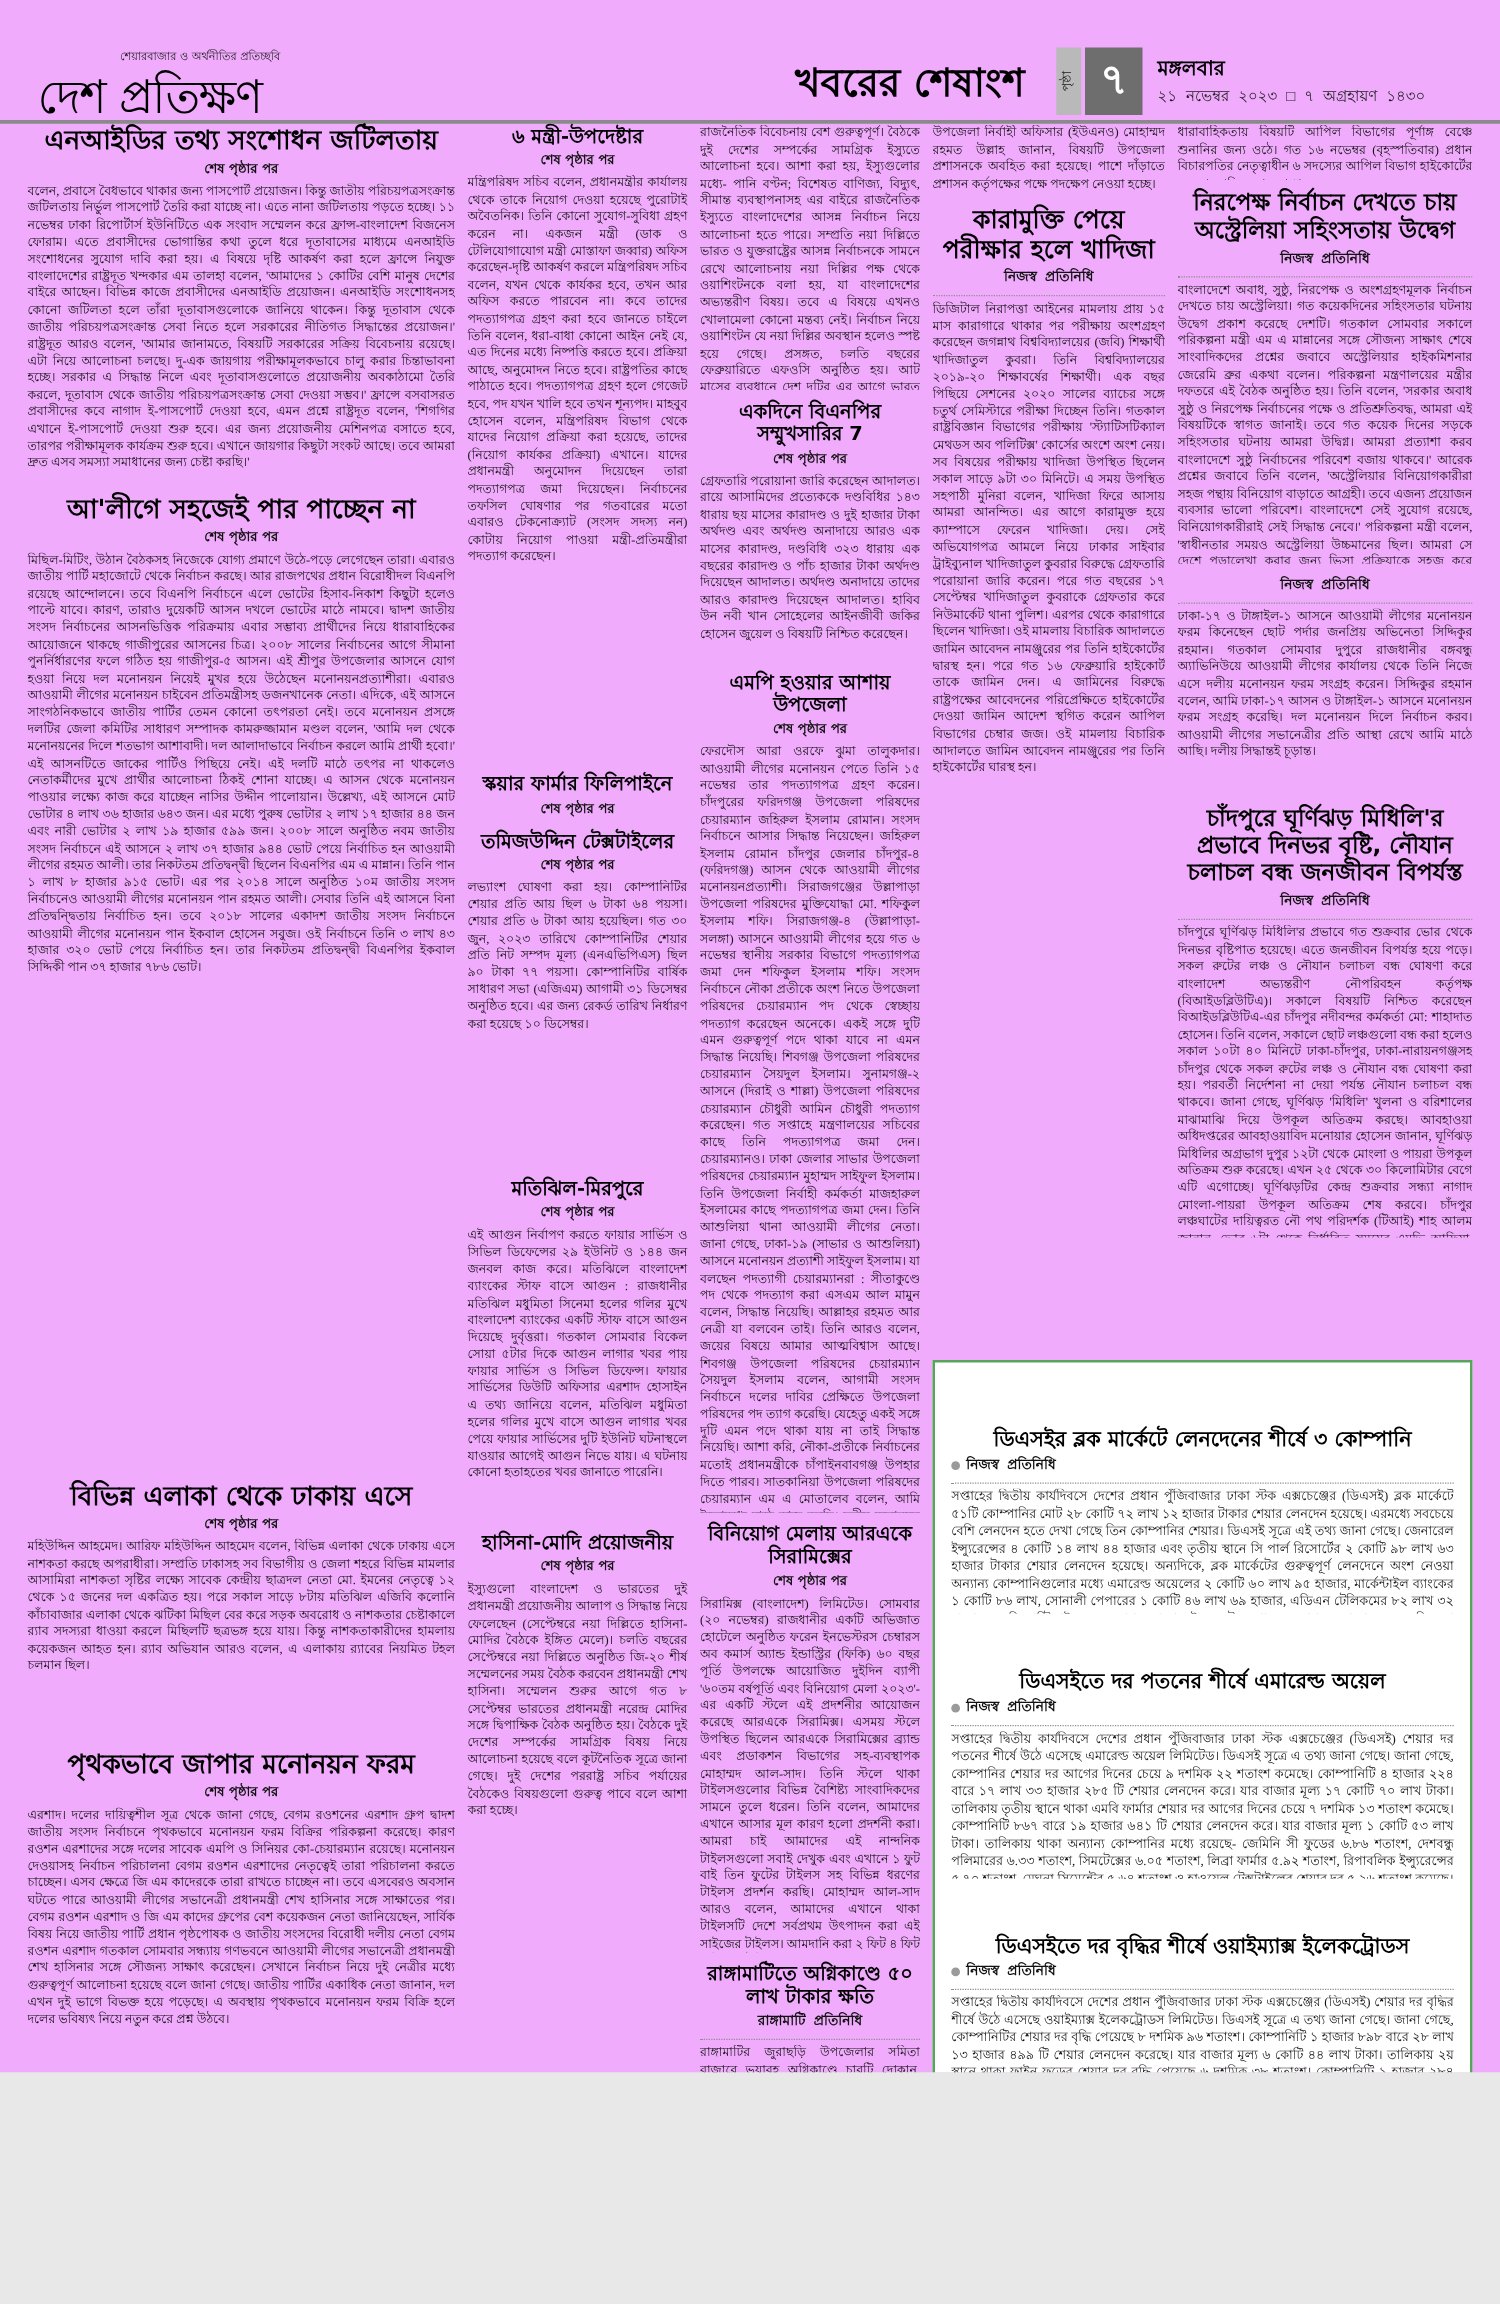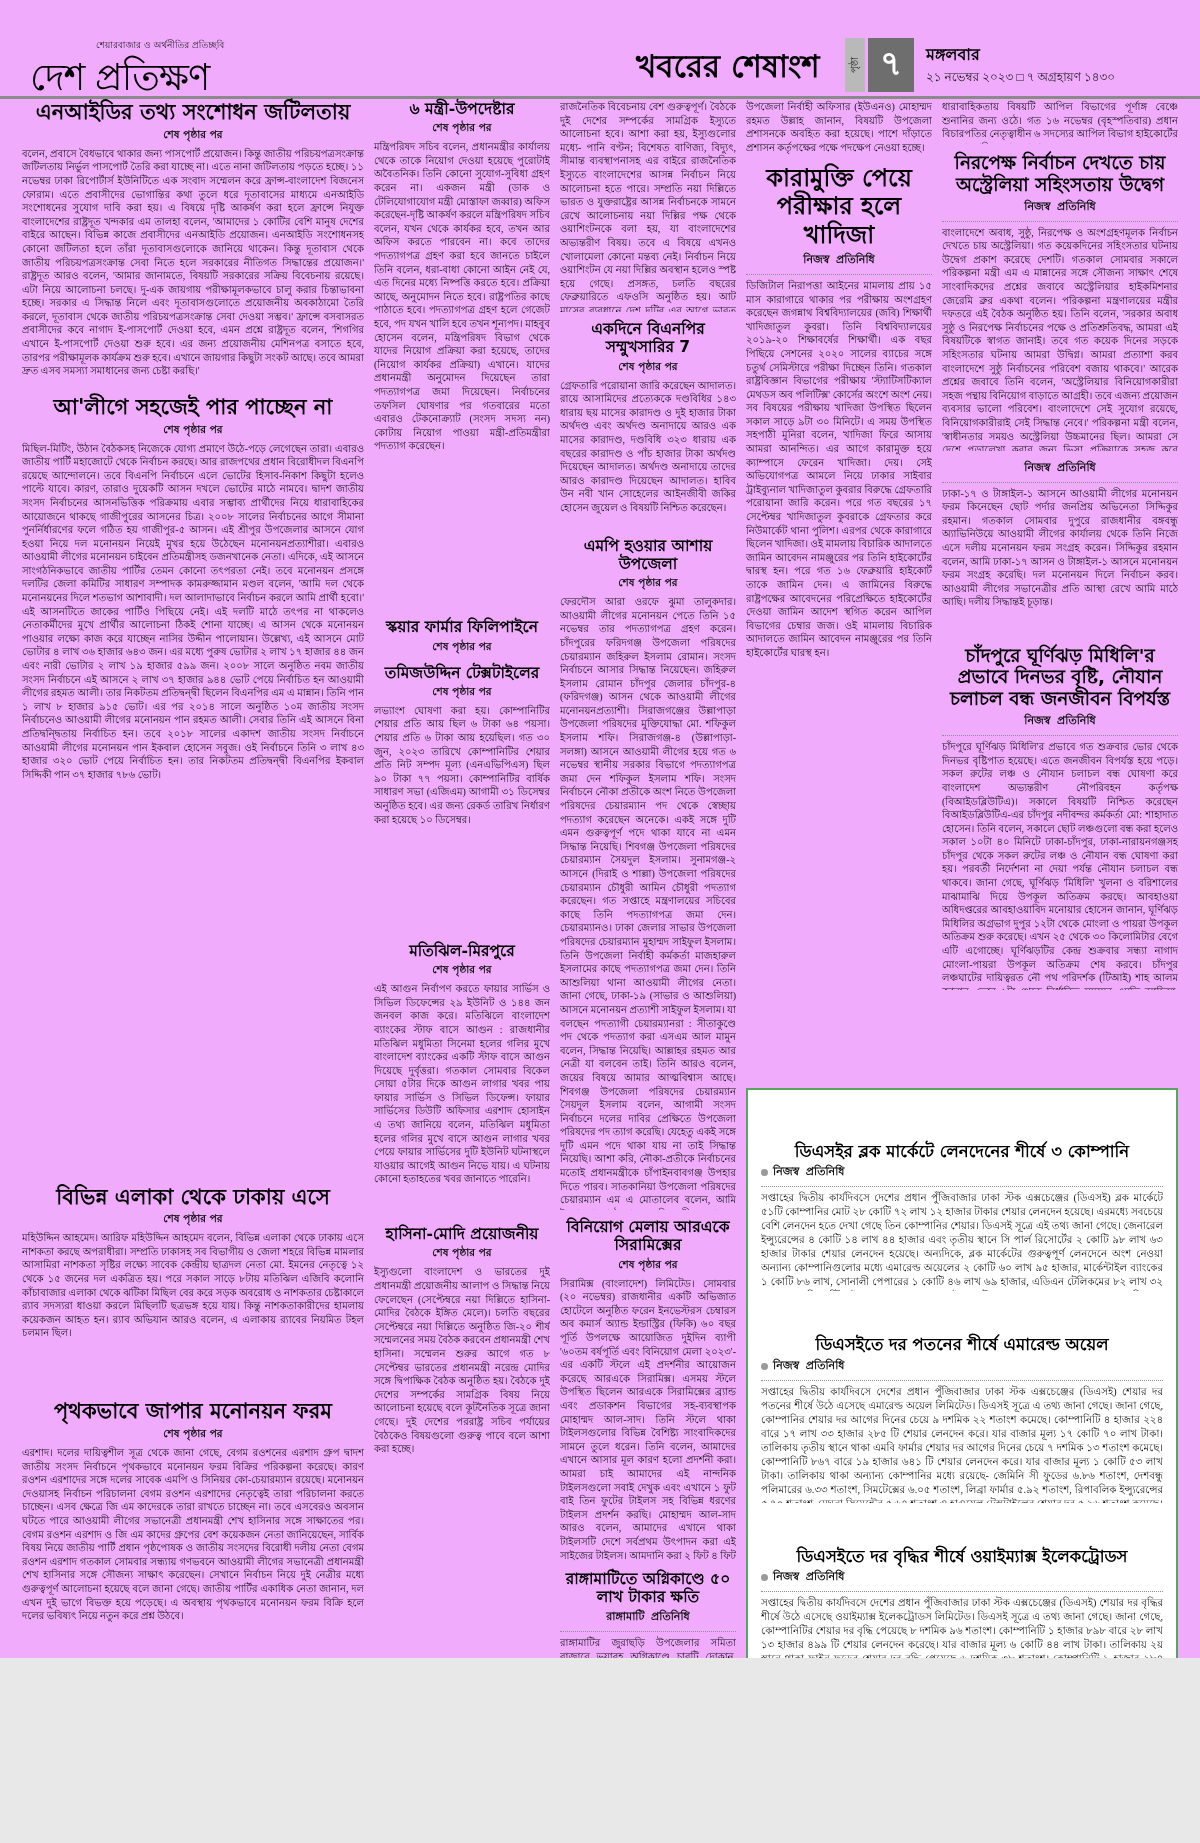--- a/index.html
+++ b/index.html
@@ -15,21 +15,21 @@
         font-family:"DejaVu Sans",sans-serif;text-align:right;}
   .page-word-box{position:absolute;left:845px;top:38px;width:20px;height:54px;background:#b9b9b9;
         color:#1a1a1a;font-size:10px;display:flex;align-items:center;justify-content:center;
         writing-mode:vertical-rl;transform:rotate(180deg);font-family:"DejaVu Sans",sans-serif;}
   .page-num-box{position:absolute;left:868px;top:38px;width:46px;height:54px;background:#6e6e6e;
         color:#fff;font-size:34px;font-weight:bold;display:flex;align-items:center;justify-content:center;
         font-family:"DejaVu Sans",sans-serif;}
   .day{position:absolute;left:926px;top:42px;font-size:16px;font-weight:bold;color:#000;
         font-family:"DejaVu Sans",sans-serif;}
   .dateline{position:absolute;left:926px;top:68px;font-size:12px;color:#222;
-        font-family:Liberation Serif, serif;}
+        font-family:Liberation Mono, monospace;}
   .head-rule{position:absolute;left:0;top:96px;width:1200px;height:3px;background:#8a8a8a;}
   
   .col{position:absolute;top:100px;}
   #col-a{left:22px;width:342px;}
   #col-b{left:374px;width:176px;}
   #col-c{left:560px;width:176px;}
   #col-d{left:746px;width:186px;height:982px;overflow:hidden;}
   #col-e{left:942px;width:236px;height:982px;overflow:hidden;}
   .art{margin-bottom:8px;}
   .hl{font-family:"DejaVu Sans",sans-serif;font-weight:bold;color:#000;text-align:center;
@@ -146,21 +146,21 @@
       <div class="dotrule"></div>
       <div class="body" style="height:140px">রাঙ্গামাটির জুরাছড়ি উপজেলার সমিতা বাজারে ভয়াবহ অগ্নিকাণ্ডে চারটি দোকান, একটি বসতঘর পুড়ে ছাই হয়ে গেছে। এতে প্রায় ৫০ লাখ টাকার ক্ষতি হয়েছে। স্থানীয়দের ধারণা, চায়ের দোকান থেকে দোকানে আগুনের শিখা ছড়িয়ে পড়ে। স্থানীয়রা জানান, একটি বসতঘর পুড়ে ছাই হয়ে ৫০ লাখ টাকার ক্ষয়ক্ষতি বলে দাবি করা হয়। চেয়ারম্যান সুরেশ কুমার ও চেয়ারম্যান রিটন চাকমা ঘটনাস্থল পরিদর্শন করেন।</div>
     </div>
   </div>
 
   <div id="col-d" class="col">
     <div class="art">
       <div class="body" style="height:56px">উপজেলা নির্বাহী অফিসার (ইউএনও) মোহাম্মদ রহমত উল্লাহ জানান, বিষয়টি উপজেলা প্রশাসনকে অবহিত করা হয়েছে। পাশে দাঁড়াতে প্রশাসন কর্তৃপক্ষের পক্ষে পদক্ষেপ নেওয়া হচ্ছে।</div>
     </div>
     <div class="art">
-      <h2 class="hl" style="font-size:24px">কারামুক্তি পেয়ে পরীক্ষার হলে খাদিজা</h2>
+      <h2 class="hl" style="font-size:20px">কারামুক্তি পেয়ে পরীক্ষার হলে খাদিজা</h2>
       <div class="byline">নিজস্ব প্রতিনিধি</div>
       <div class="dotrule"></div>
       <div class="body" style="height:790px">ডিজিটাল নিরাপত্তা আইনের মামলায় প্রায় ১৫ মাস কারাগারে থাকার পর পরীক্ষায় অংশগ্রহণ করেছেন জগন্নাথ বিশ্ববিদ্যালয়ের (জবি) শিক্ষার্থী খাদিজাতুল কুবরা। তিনি বিশ্ববিদ্যালয়ের ২০১৯-২০ শিক্ষাবর্ষের শিক্ষার্থী। এক বছর পিছিয়ে সেশনের ২০২০ সালের ব্যাচের সঙ্গে চতুর্থ সেমিস্টারে পরীক্ষা দিচ্ছেন তিনি। গতকাল রাষ্ট্রবিজ্ঞান বিভাগের পরীক্ষায় 'স্ট্যাটিসটিক্যাল মেথডস অব পলিটিক্স' কোর্সের অংশে অংশ নেয়। সব বিষয়ের পরীক্ষায় খাদিজা উপস্থিত ছিলেন সকাল সাড়ে ৯টা ৩০ মিনিটে। এ সময় উপস্থিত সহপাঠী মুনিরা বলেন, খাদিজা ফিরে আসায় আমরা আনন্দিত। এর আগে কারামুক্ত হয়ে ক্যাম্পাসে ফেরেন খাদিজা। দেয়। সেই অভিযোগপত্র আমলে নিয়ে ঢাকার সাইবার ট্রাইব্যুনাল খাদিজাতুল কুবরার বিরুদ্ধে গ্রেফতারি পরোয়ানা জারি করেন। পরে গত বছরের ১৭ সেপ্টেম্বর খাদিজাতুল কুবরাকে গ্রেফতার করে নিউমার্কেট থানা পুলিশ। এরপর থেকে কারাগারে ছিলেন খাদিজা। ওই মামলায় বিচারিক আদালতে জামিন আবেদন নামঞ্জুরের পর তিনি হাইকোর্টের দ্বারস্থ হন। পরে গত ১৬ ফেব্রুয়ারি হাইকোর্ট তাকে জামিন দেন। এ জামিনের বিরুদ্ধে রাষ্ট্রপক্ষের আবেদনের পরিপ্রেক্ষিতে হাইকোর্টের দেওয়া জামিন আদেশ স্থগিত করেন আপিল বিভাগের চেম্বার জজ। ওই মামলায় বিচারিক আদালতে জামিন আবেদন নামঞ্জুরের পর তিনি হাইকোর্টের ঘারস্থ হন।</div>
     </div>
   </div>
 
   <div id="col-e" class="col">
     <div class="art">
       <div class="body" style="height:44px">ধারাবাহিকতায় বিষয়টি আপিল বিভাগের পূর্ণাঙ্গ বেঞ্চে শুনানির জন্য ওঠে। গত ১৬ নভেম্বর (বৃহস্পতিবার) প্রধান বিচারপতির নেতৃত্বাধীন ৬ সদস্যের আপিল বিভাগ হাইকোর্টের দেওয়া জামিন বহাল রাখেন।</div>
     </div>

